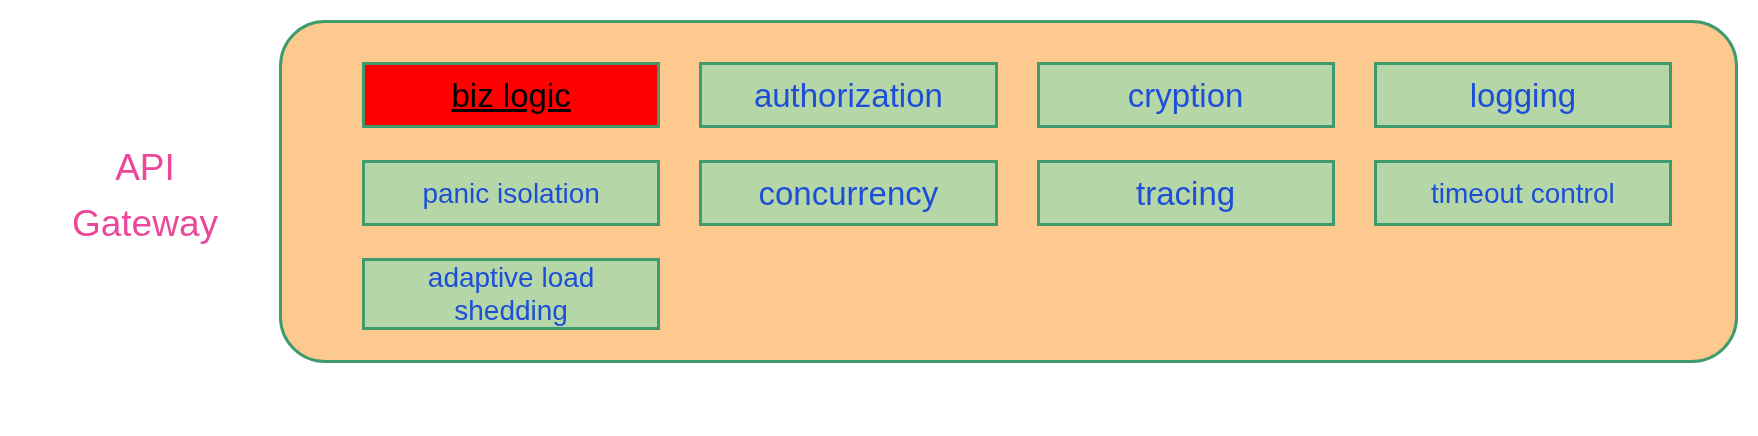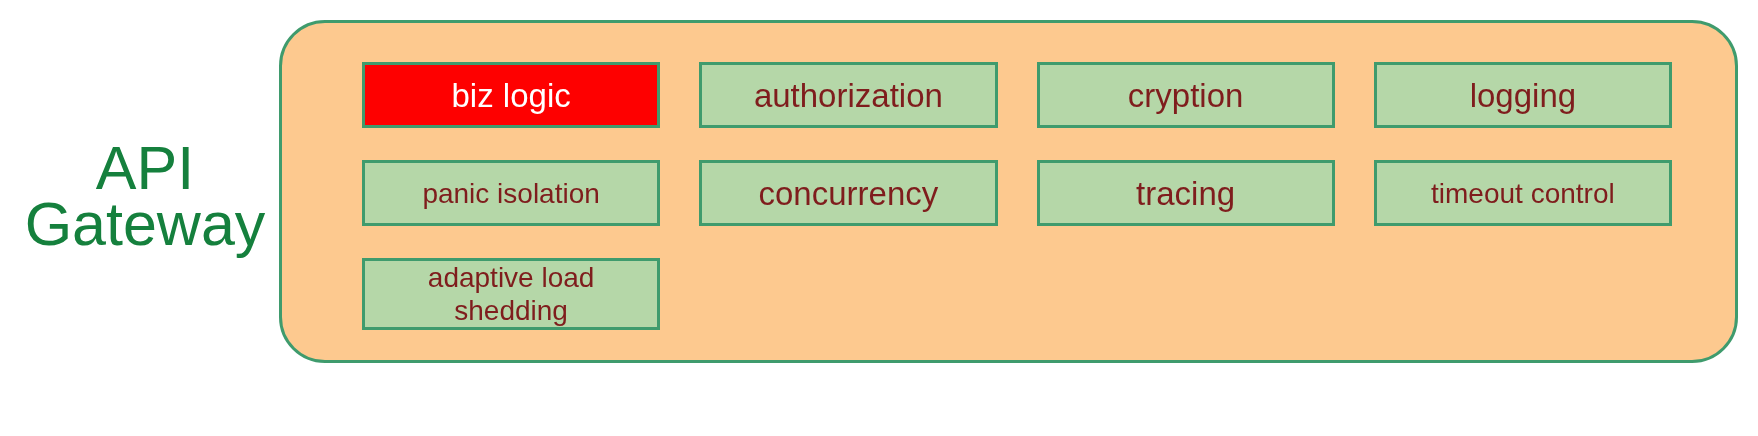--- a/index.html
+++ b/index.html
@@ -20,23 +20,23 @@
     background: #ffffff;
   }
 
   
   #gateway-label {
     position: absolute;
     left: 20px;
     top: 140px;
     width: 250px;
     text-align: center;
-    font-size: 61px;
+    font-size: 37px;
     line-height: 56px;
-    color: #15803d;
+    color: #ec4899;
     white-space: pre-line;
   }
 
   
   #gateway-container {
     position: absolute;
     left: 279px;
     top: 20px;
     width: 1459px;
     height: 343px;
@@ -61,33 +61,34 @@
   }
 
   .module-box {
     box-sizing: border-box;
     background: #b5d7a8;
     border: 3px solid #3f9b6d;
     display: flex;
     align-items: center;
     justify-content: center;
     text-align: center;
-    color: #7f1d1d;
+    color: #1d4ed8;
     font-size: 33px;
     line-height: 37px;
     padding: 0 6px;
     white-space: pre-line;
   }
   .module-box.size-sm {
     font-size: 28px;
     line-height: 33px;
   }
   .module-box.highlight {
     background: #fe0000;
-    color: #ffffff;
+    color: #000000;
+    text-decoration: underline;
   }
 </style>
 </head>
 <body>
 
 <div id="canvas">
 
   <div id="gateway-label">API
 Gateway</div>
 

